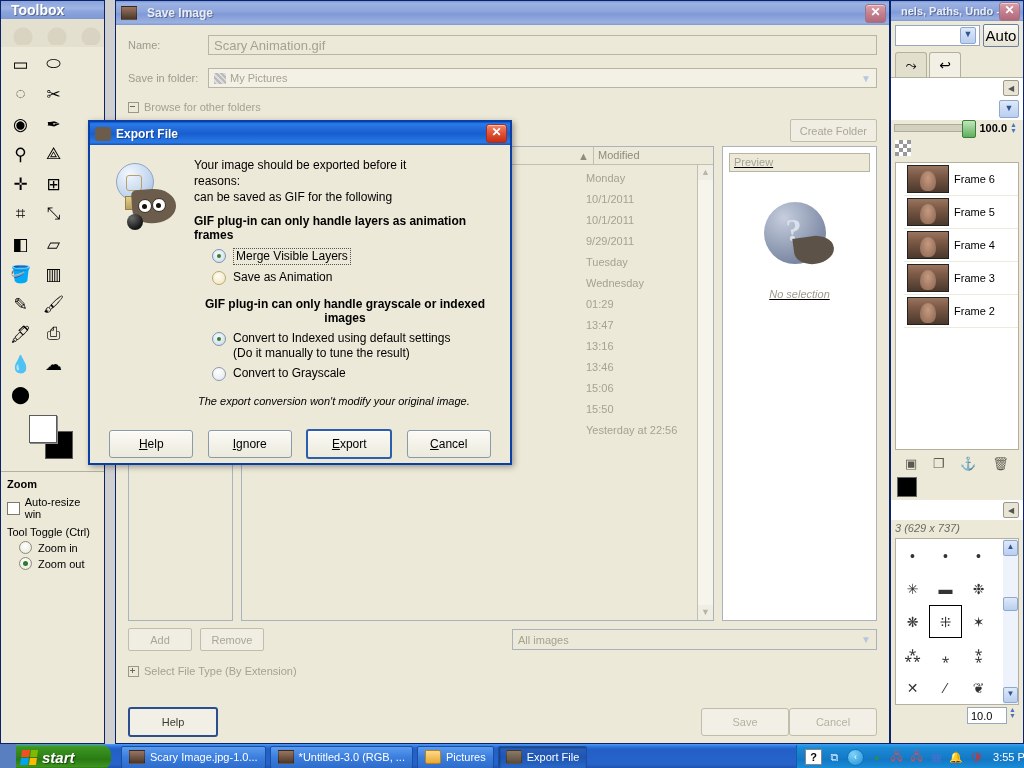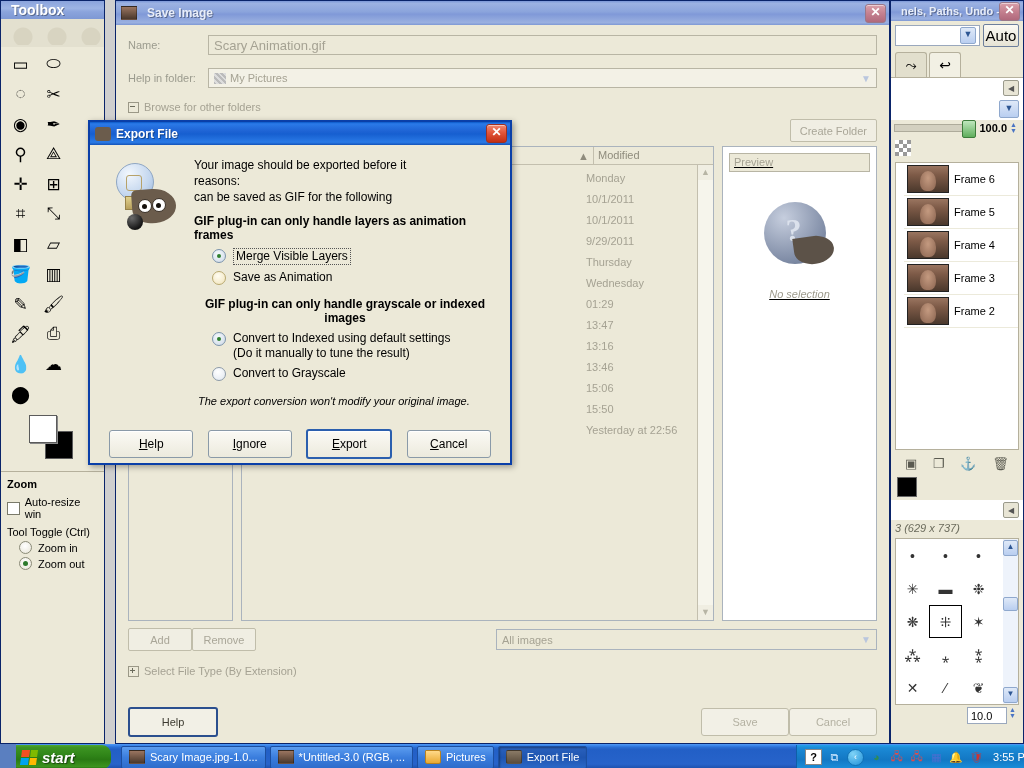--- a/index.html
+++ b/index.html
@@ -87,21 +87,21 @@
   .col-preview{width:155px;height:475px;display:flex;flex-direction:column;background:#fff;text-decoration:underline;}
   .prev-hdr{margin:6px 6px 0 6px;height:17px;border:1px solid #b8b5a4;background:#ece9d8;color:#a5a293;font-size:11px;line-height:16px;padding-left:4px;}
   .prev-body{flex:1;display:flex;flex-direction:column;align-items:center;justify-content:flex-start;padding-top:30px;}
   .wilber-q{width:72px;height:72px;position:relative;}
   .wilber-q .ball{position:absolute;left:0;top:0;width:62px;height:62px;border-radius:50%;
     background:radial-gradient(circle at 20px 16px,#c6cede,#7e8ba5 70%,#5c677f);}
   .wilber-q .qm{position:absolute;left:22px;top:10px;color:#dbe1ec;font-size:32px;font-weight:bold;font-family:"Liberation Serif",serif;}
   .wilber-q .head{position:absolute;left:30px;top:34px;width:40px;height:28px;background:#5c5248;
     border-radius:0 50% 50% 50%;transform:rotate(-8deg);}
   .nosel{font-style:italic;color:#9d9a8c;font-size:11px;margin-top:14px;}
-  .sd-row2{display:flex;align-items:center;gap:0;margin-top:7px;}
+  .sd-row2{display:flex;align-items:center;gap:8px;margin-top:7px;}
   .sbtn{height:21px;min-width:44px;border:1px solid #c0bdaa;background:#f0eee3;color:#a9a698;
     font-size:11px;display:flex;align-items:center;justify-content:center;padding:0 9px;border-radius:2px;}
   .allimages{margin-left:240px;flex:1;height:21px;border:1px solid #aab3bd;background:#ece9d8;
     color:#a5a293;font-size:11px;display:flex;align-items:center;padding:0 5px;box-sizing:border-box;}
   .sd-bottom{display:flex;align-items:center;margin-top:30px;}
   .bigbtn{height:26px;min-width:86px;border:1px solid #7b9bbd;background:#f2f0e6;color:#6f6c5f;
     font-size:11px;display:flex;align-items:center;justify-content:center;border-radius:3px;}
   .bigbtn.focus{border:2px solid #2b4f8e;color:#3c3a30;}
   .bigbtn.dim{border:1px solid #c0bdaa;color:#b4b1a2;}
   .u{text-decoration:underline;}
@@ -287,21 +287,21 @@
     <span class="closebtn soft">✕</span>
   </div>
   <div class="sd-body">
 
     <div class="frow">
       <span class="flabel">Name:</span>
       <span class="ftext">Scary Animation.gif</span>
     </div>
 
     <div class="frow">
-      <span class="flabel">Help in folder:</span>
+      <span class="flabel">Save in folder:</span>
       <span class="fcombo">
         <span style="width:12px;height:11px;background:repeating-linear-gradient(45deg,#bbb 0 2px,#ddd 2px 4px);display:inline-block;margin-right:4px;"></span>
         <span>My Pictures</span>
         <span class="combo-arrow">▼</span>
       </span>
     </div>
 
     <div class="expander">
       <span class="exp-box">
           <i></i>
@@ -321,21 +321,21 @@
           <span class="h1">▲</span>
           <span class="h2">Modified</span>
         </div>
         <div class="listbody">
           <div class="col-name"></div>
           <div class="col-mod" id="mod-col">
               <div class="modrow">Monday</div>
               <div class="modrow">10/1/2011</div>
               <div class="modrow">10/1/2011</div>
               <div class="modrow">9/29/2011</div>
-              <div class="modrow">Thursday</div>
+              <div class="modrow">Tuesday</div>
               <div class="modrow">Wednesday</div>
               <div class="modrow">01:29</div>
               <div class="modrow">13:47</div>
               <div class="modrow">13:16</div>
               <div class="modrow">13:46</div>
               <div class="modrow">15:06</div>
               <div class="modrow">15:50</div>
               <div class="modrow">Yesterday at 22:56</div>
             </div>
           <div class="vscroll">

